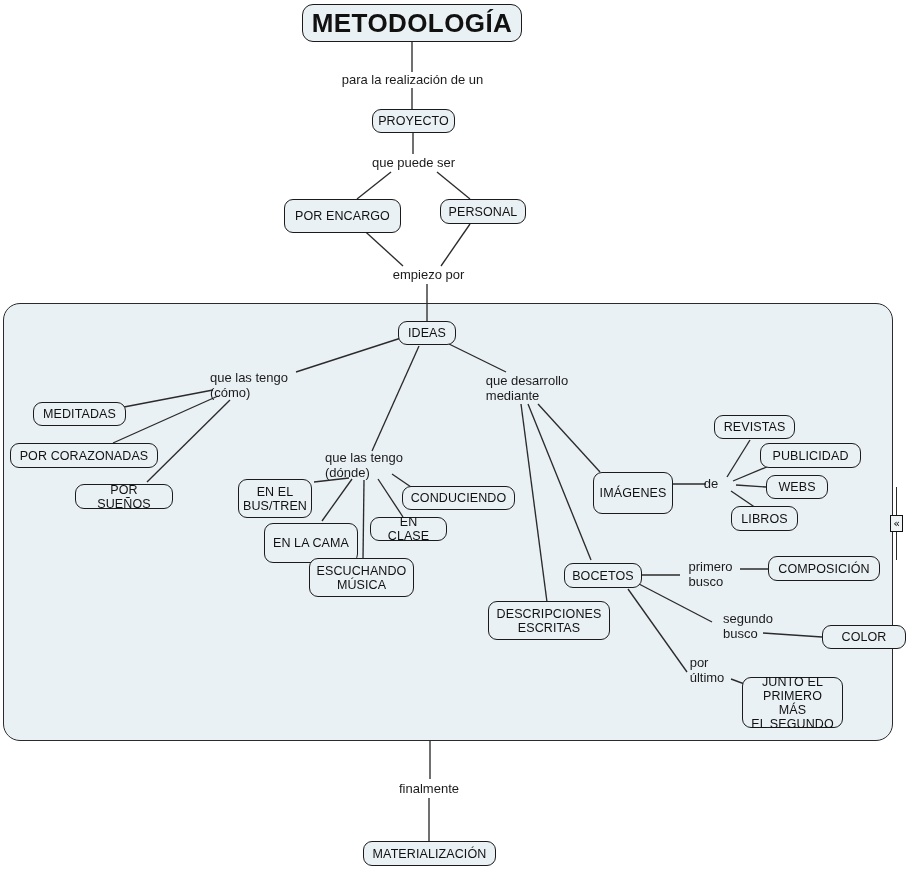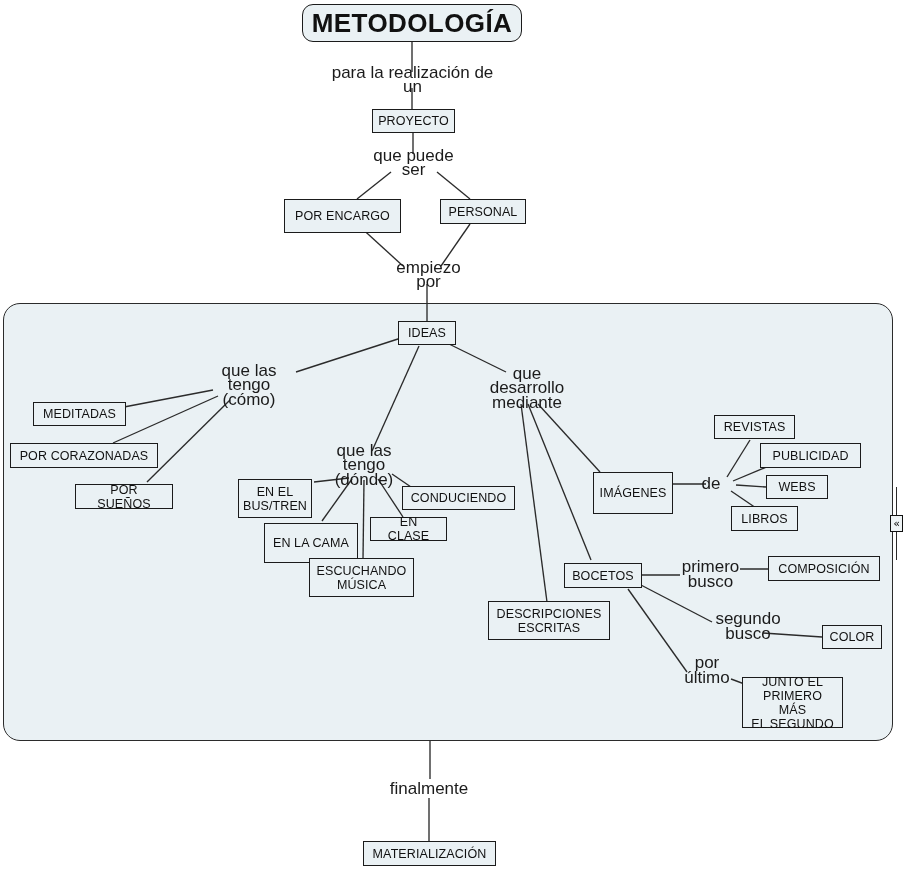--- a/index.html
+++ b/index.html
@@ -29,45 +29,45 @@
     background: #eaf1f4;
     border: 1.4px solid #2b2b2b;
     border-radius: 17px;
     box-sizing: border-box;
   }
   .node {
     position: absolute;
     box-sizing: border-box;
     background: #eaf1f4;
     border: 1.4px solid #1b1b1b;
-    border-radius: 0;
+    border-radius: 9px;
     color: #111111;
     font-size: 12.5px;
     line-height: 14px;
     display: flex;
     align-items: center;
     justify-content: center;
     text-align: center;
     white-space: pre-line;
     padding: 0 7px;
     letter-spacing: 0.1px;
   }
   .node.title {
     font-size: 26px;
     font-weight: bold;
     border-radius: 11px;
     border-width: 1.6px;
     letter-spacing: 0.4px;
   }
   .link-label {
     position: absolute;
-    font-size: 17px;
+    font-size: 13px;
     line-height: 14.5px;
     color: #1b1b1b;
-    text-align: center;
+    text-align: left;
     white-space: pre-line;
     display: flex;
     align-items: center;
     justify-content: center;
   }
   .collapse-handle {
     position: absolute;
     width: 13px;
     height: 17px;
     background: #eef3f5;
@@ -191,21 +191,21 @@
 
   <div class="node" style="left:731px; top:506px; width:67px; height:25px;">LIBROS</div>
 
   <div class="node" style="left:488px; top:601px; width:122px; height:39px;">DESCRIPCIONES
 ESCRITAS</div>
 
   <div class="node" style="left:564px; top:563px; width:78px; height:25px;">BOCETOS</div>
 
   <div class="node" style="left:768px; top:556px; width:112px; height:25px;">COMPOSICIÓN</div>
 
-  <div class="node" style="left:822px; top:625px; width:60px; height:24px;">COLOR</div>
+  <div class="node" style="left:822px; top:625px; width:84px; height:24px;">COLOR</div>
 
   <div class="node" style="left:742px; top:677px; width:101px; height:51px;">JUNTO EL
 PRIMERO MÁS
 EL SEGUNDO</div>
 
   <div class="node" style="left:363px; top:841px; width:133px; height:25px;">MATERIALIZACIÓN</div>
 
   <div class="link-label" style="left:330px; top:72px; width:165px; height:16px;">para la realización de un</div>
 
   <div class="link-label" style="left:360px; top:155px; width:107px; height:16px;">que puede ser</div>

